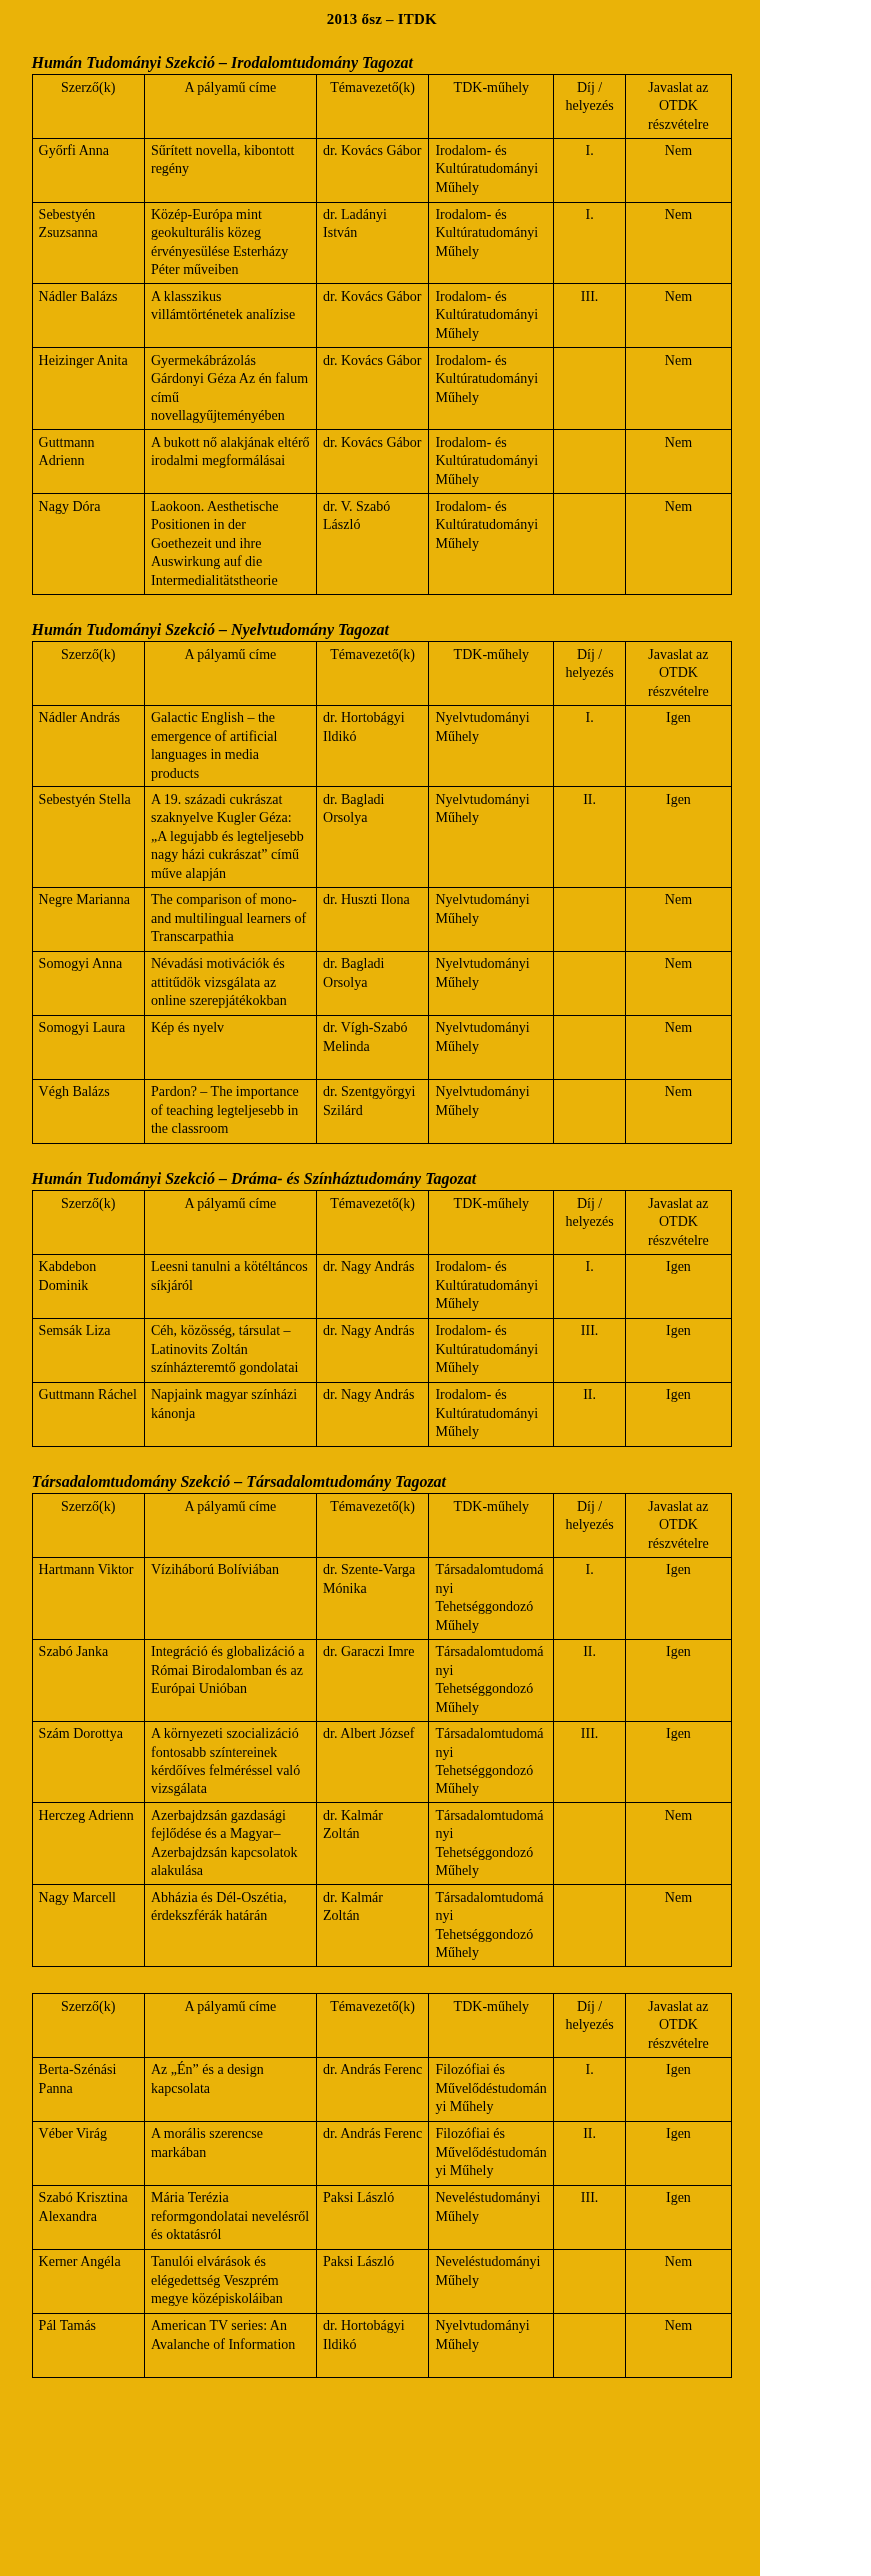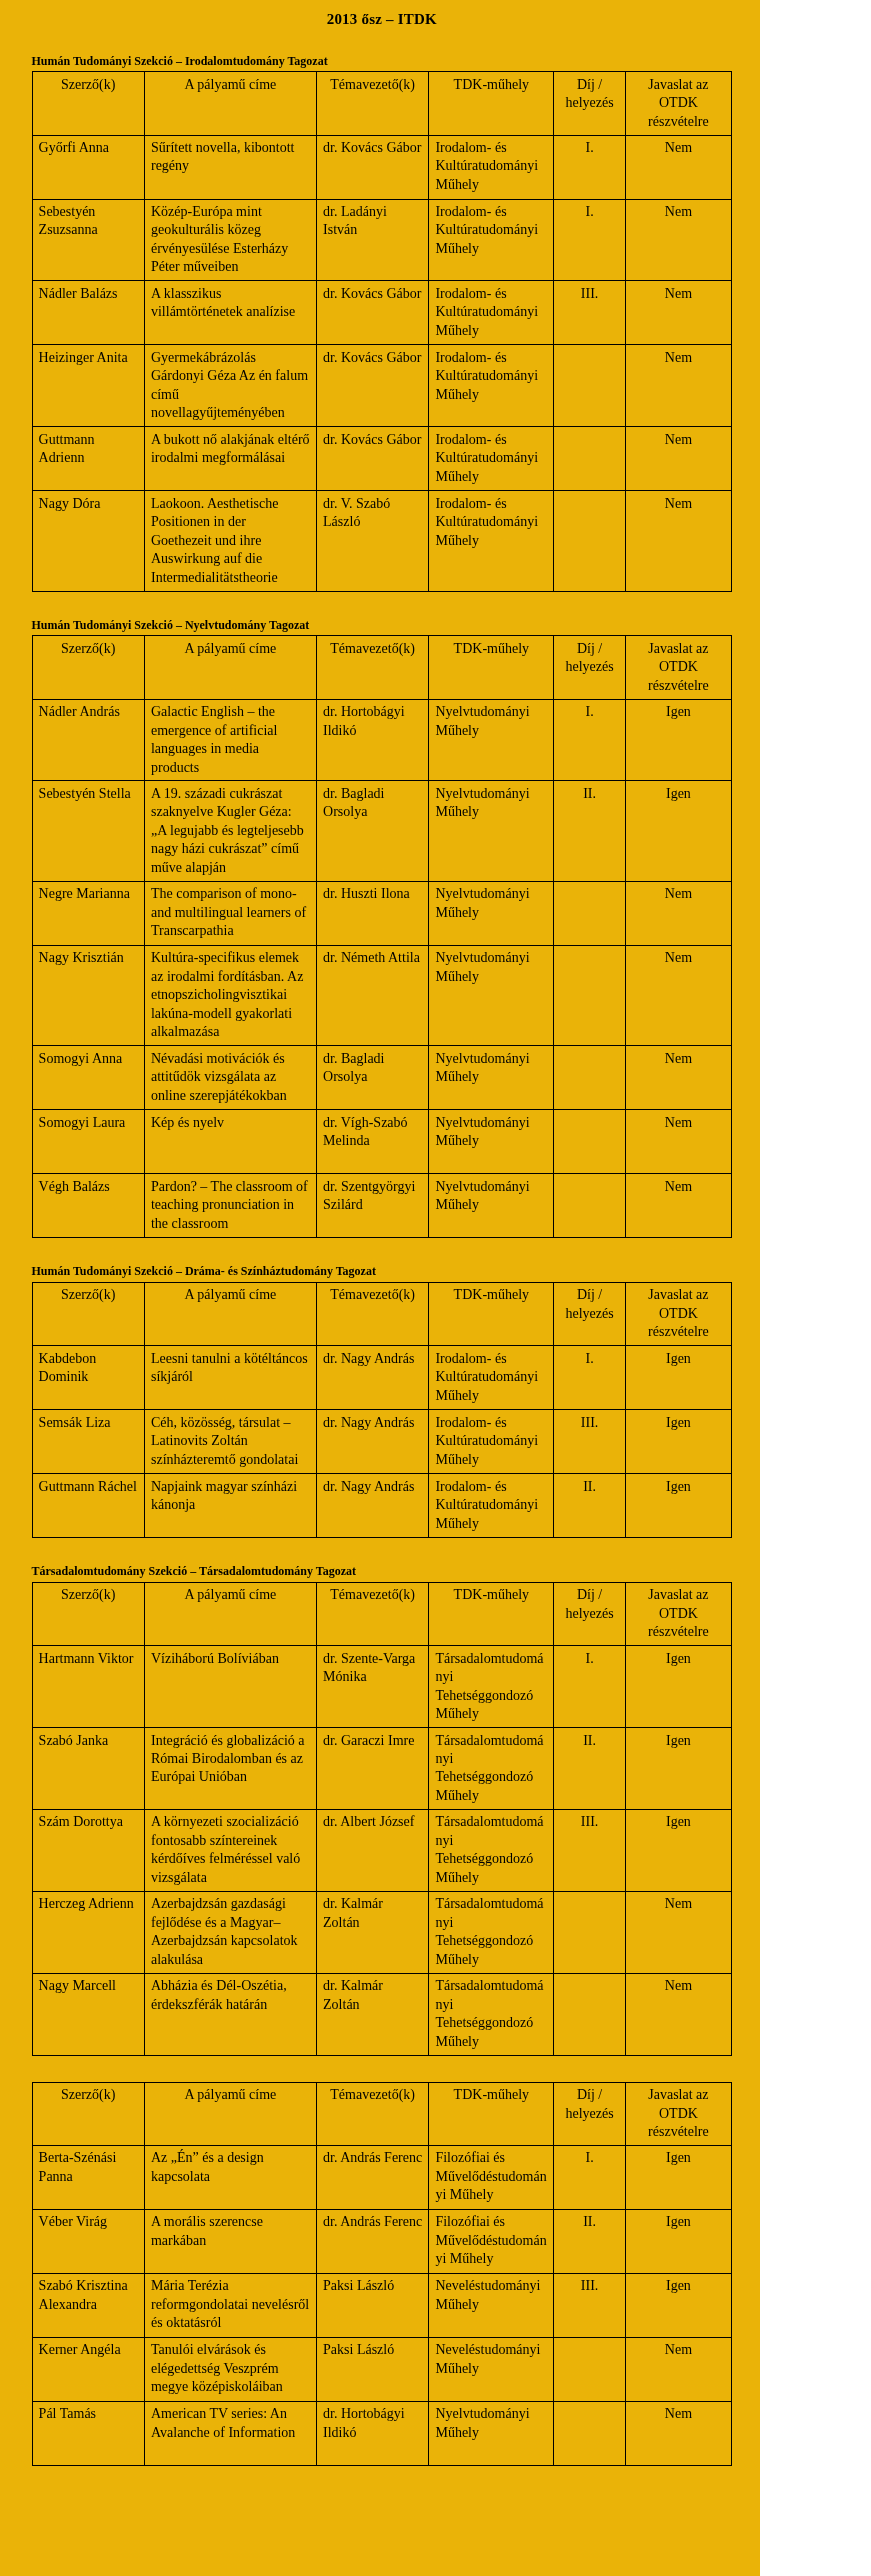--- a/index.html
+++ b/index.html
@@ -14,23 +14,24 @@
   }
   .doc-title {
     text-align: center;
     font-size: 15px;
     font-weight: bold;
     margin: 0 0 26px 0;
     letter-spacing: 0.2px;
   }
   .section { margin: 0 0 26px 0; }
   .section-title {
-    font-size: 12px;
+    font-size: 16px;
     font-weight: bold;
     margin: 23px 0 2.6px 0;
+    font-style: italic;
   }
   table.results-table {
     border-collapse: collapse;
     width: 100%;
     table-layout: fixed;
   }
   .results-table th, .results-table td {
     border: 1.7px solid #000;
     vertical-align: top;
     padding: 3.5px 6.1px;
@@ -159,46 +160,38 @@
             </tr>
             <tr>
               <td>Negre Marianna</td>
               <td>The comparison of mono- and multilingual learners of Transcarpathia</td>
               <td>dr. Huszti Ilona</td>
               <td>Nyelvtudományi Műhely</td>
               <td></td>
               <td>Nem</td>
             </tr>
             <tr>
-              <td>Nagy Krisztián</td>
-              <td>Kultúra-specifikus elemek az irodalmi fordításban. Az etnopszicholingvisztikai lakúna-modell gyakorlati alkalmazása</td>
-              <td>dr. Németh Attila</td>
-              <td>Nyelvtudományi Műhely</td>
-              <td></td>
-              <td>Nem</td>
-            </tr>
-            <tr>
               <td>Somogyi Anna</td>
               <td>Névadási motivációk és attitűdök vizsgálata az online szerepjátékokban</td>
               <td>dr. Bagladi Orsolya</td>
               <td>Nyelvtudományi Műhely</td>
               <td></td>
               <td>Nem</td>
             </tr>
             <tr>
               <td>Somogyi Laura</td>
               <td>Kép és nyelv</td>
               <td>dr. Vígh-Szabó Melinda</td>
               <td>Nyelvtudományi Műhely</td>
               <td></td>
               <td>Nem</td>
             </tr>
             <tr>
               <td>Végh Balázs</td>
-              <td>Pardon? – The classroom of teaching pronunciation in the classroom</td>
+              <td>Pardon? – The importance of teaching legteljesebb in the classroom</td>
               <td>dr. Szentgyörgyi Szilárd</td>
               <td>Nyelvtudományi Műhely</td>
               <td></td>
               <td>Nem</td>
             </tr>
           </tbody>
     </table>
   </section>
 
   <section class="section">

